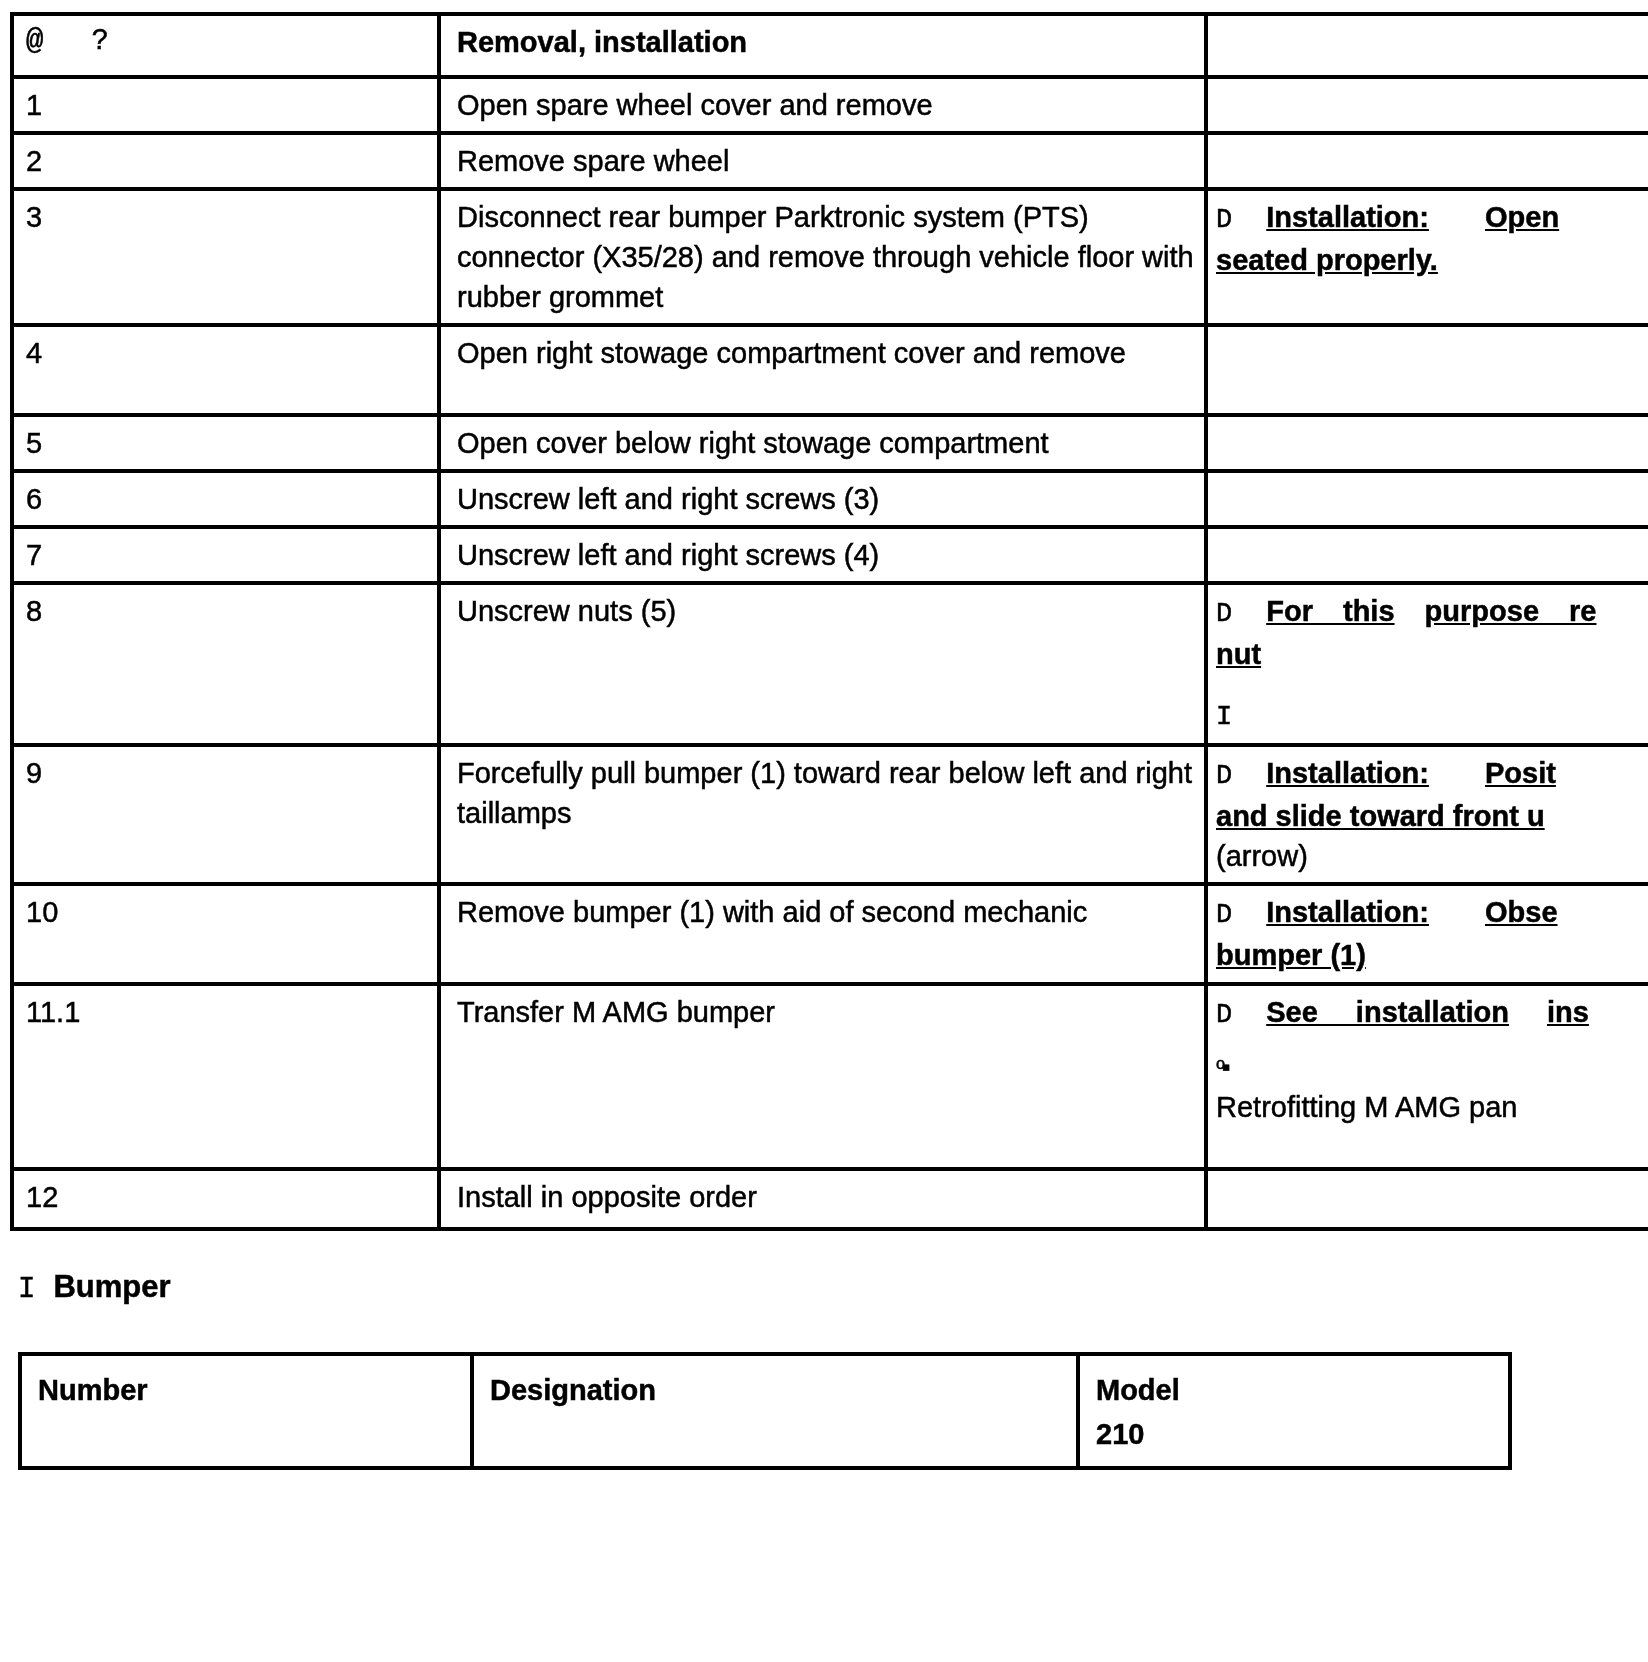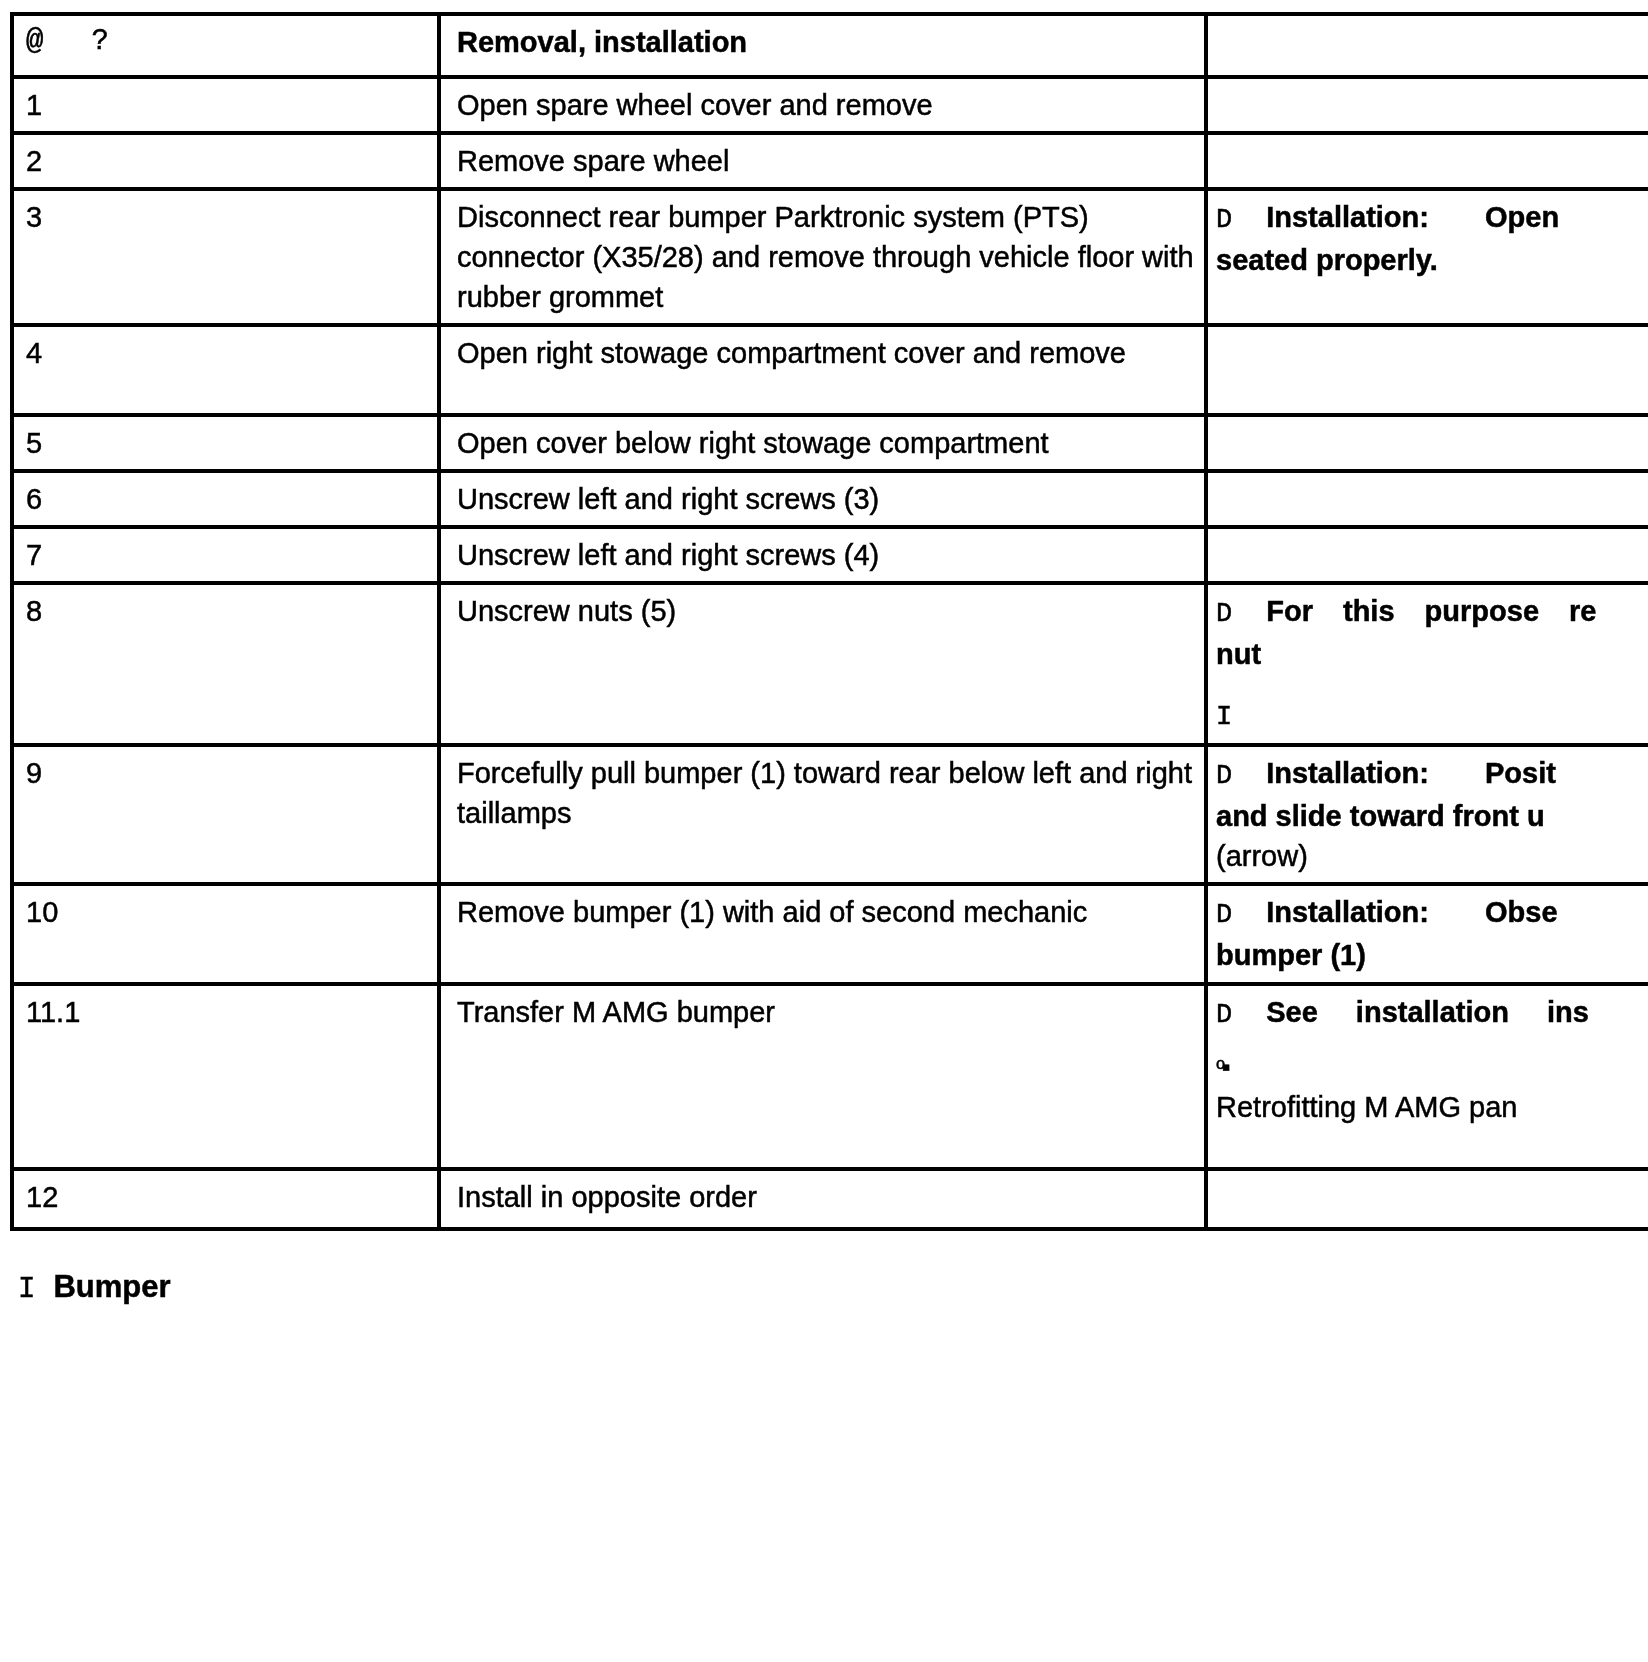--- a/index.html
+++ b/index.html
@@ -13,21 +13,21 @@
   #proc{margin:12px 0 0 10px;width:1970px;}
   #proc td{border:4px solid #000;vertical-align:top;font-size:29px;line-height:40px;padding:6px 10px 6px 12px;}
   #proc td.c2{padding-left:16px;}
   #proc td.c3{padding-left:8px;}
   #proc tr.rh{height:63px;} #proc tr.r1{height:55px;} #proc tr.r2{height:56px;}
   #proc tr.r3{height:134px;} #proc tr.r4{height:90px;} #proc tr.r5{height:56px;}
   #proc tr.r6{height:55px;} #proc tr.r7{height:55px;} #proc tr.r8{height:150px;}
   #proc tr.r9{height:120px;} #proc tr.r10{height:100px;} #proc tr.r11{height:185px;}
   #proc tr.r12{height:60px;}
   .hdr{font-weight:bold;font-size:30px;}
-  .b{font-weight:bold;}
+  .b{font-weight:bold;text-decoration:underline;}
   
   .nline{white-space:nowrap;}
   .g{font-family:"Liberation Mono","DejaVu Sans Mono",monospace;font-size:27px;margin-right:34px;}
   .j1{word-spacing:48px;}
   .j2{word-spacing:22px;}
   .j3{word-spacing:30px;}
   .gap-top{margin-top:20px;}
   .gap-top-sm{margin-top:12px;}
   .sym{font-size:24px;letter-spacing:-3px;}
   
@@ -173,15 +173,23 @@
 </div>
 
 <table id="torq">
   <colgroup>
       <col style="width:452px">
       <col style="width:606px">
       <col style="width:432px">
     </colgroup>
 
   <tbody>
+      <tr class="th">
+    <td class="hdr">Number</td>
+    <td class="hdr">Designation</td>
+    <td class="hdr">
+      <div>Model</div>
+      <div>210</div>
+    </td>
+  </tr>
 
 </tbody>
   </table>
 
 </body></html>

